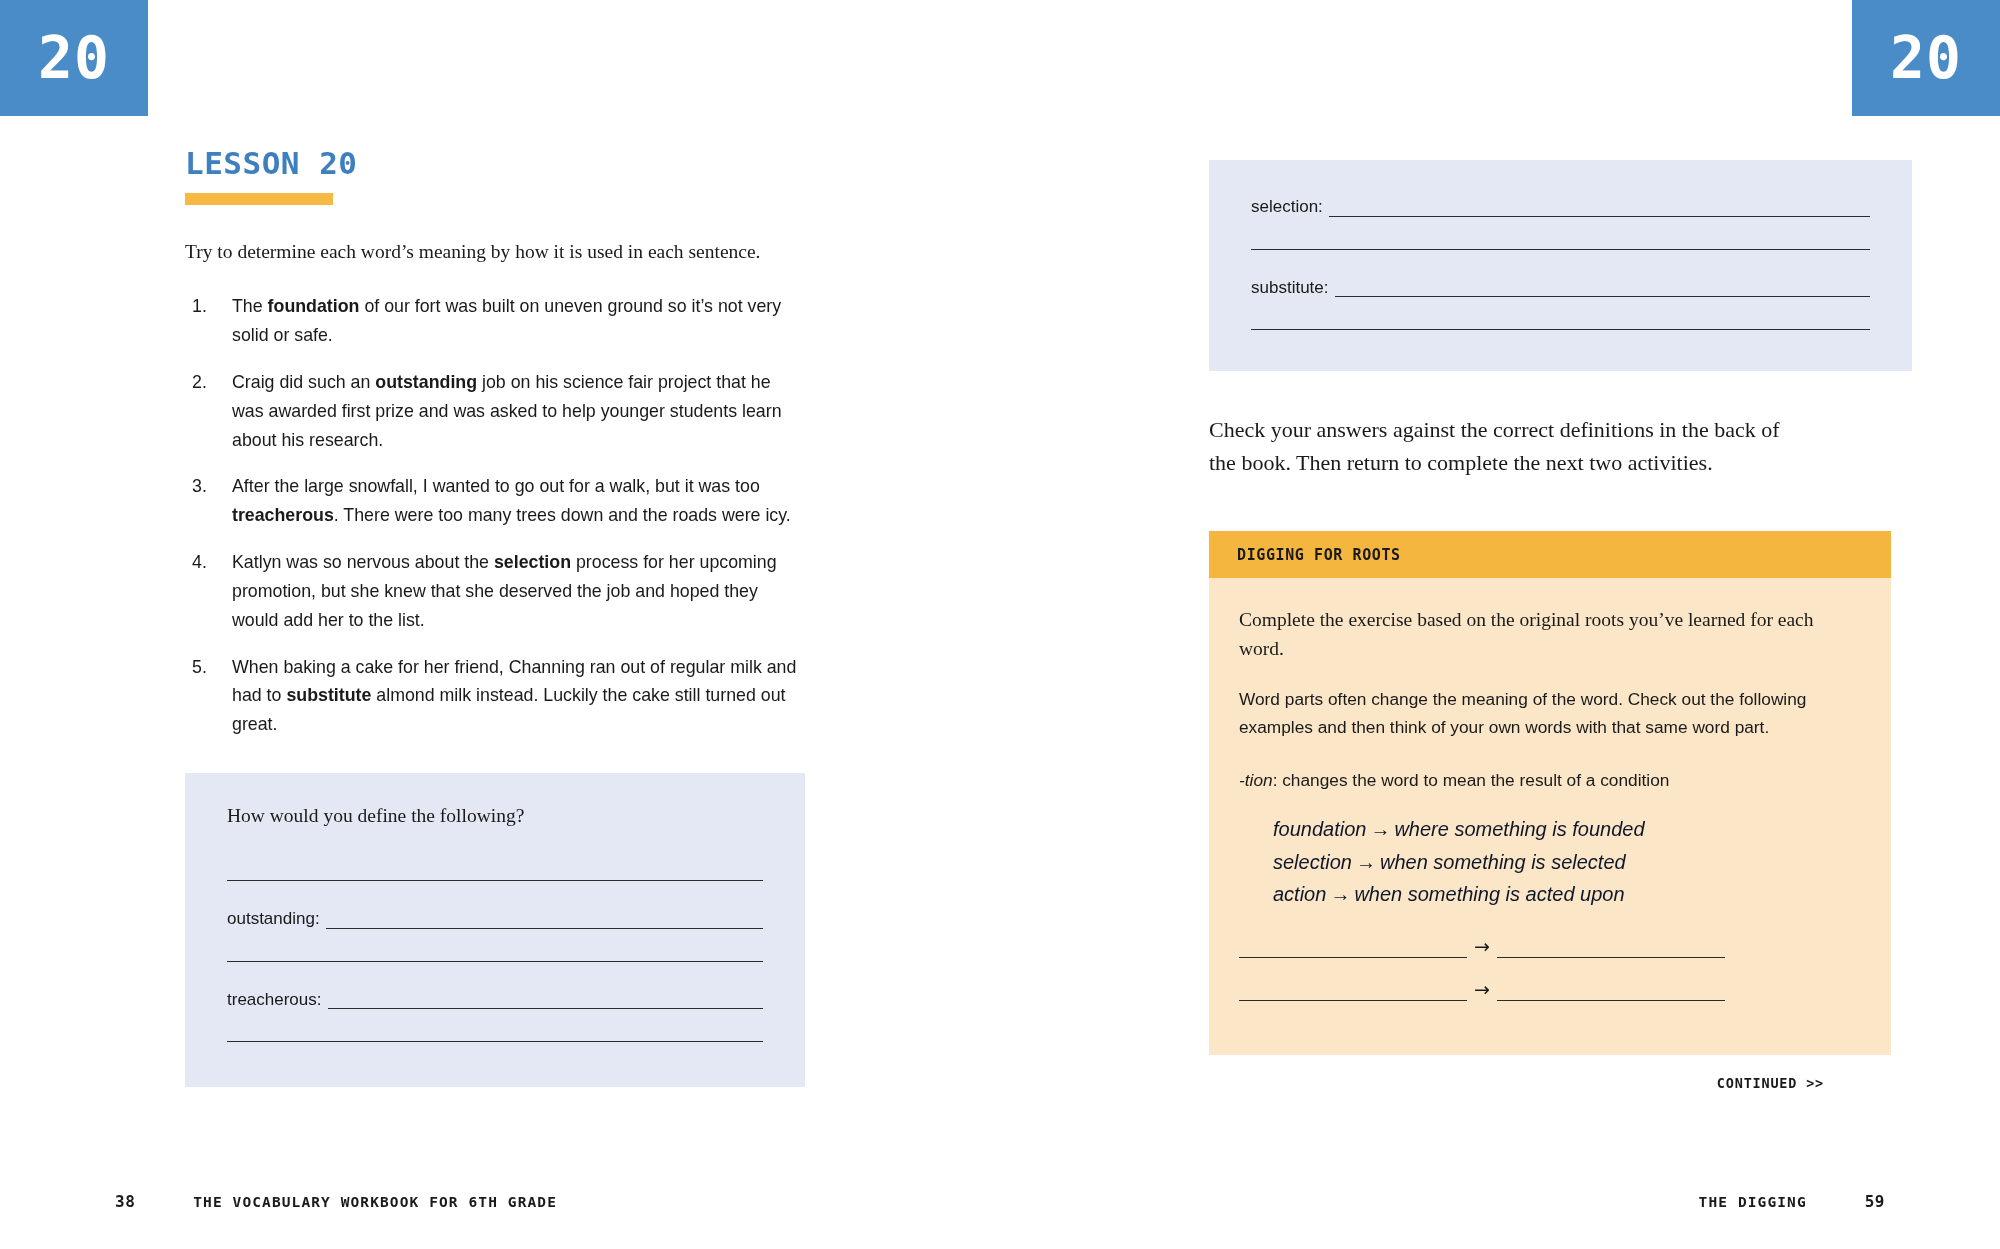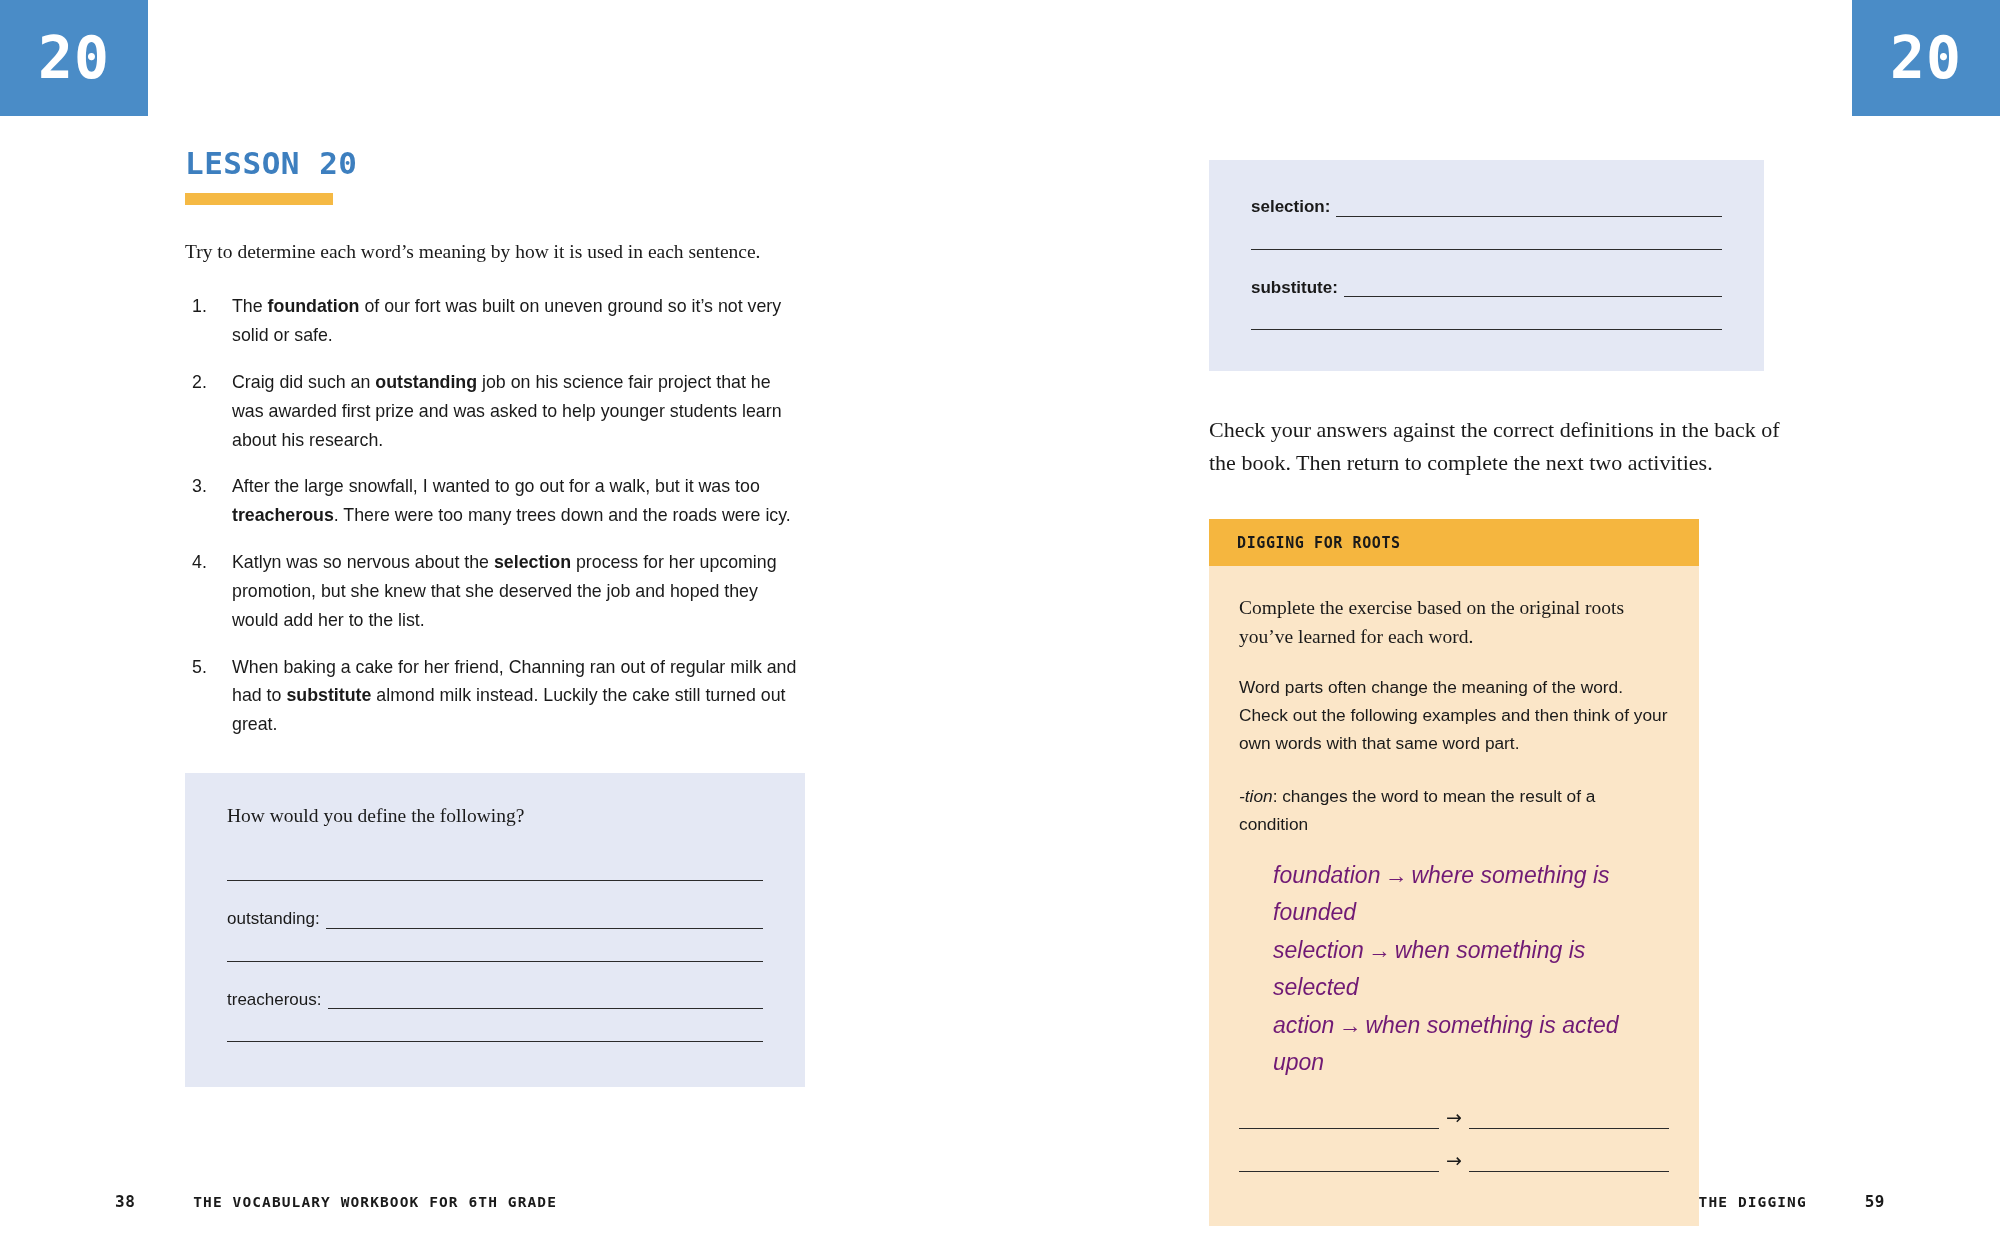--- a/index.html
+++ b/index.html
@@ -115,23 +115,22 @@
   .box-blue {
     background: #e4e8f4;
     padding: 32px 42px 40px 42px;
   }
   .box-blue.left-box {
     margin-top: 34px;
     width: 620px;
     min-height: 258px;
   }
   .box-blue.right-box {
-    width: 555px;
+    width: 703px;
     padding: 38px 42px 36px 42px;
-    font-weight: bold;
   }
 
   .box-prompt {
     font-family: "Liberation Serif", serif;
     font-size: 19.5px;
     color: #1a1a1a;
     margin-bottom: 26px;
   }
 
   .fill-row {
@@ -159,21 +158,21 @@
   
   .check-p {
     margin-top: 42px;
     font-family: "Liberation Serif", serif;
     font-size: 22px;
     line-height: 1.5;
     color: #1a1a1a;
     width: 600px;
   }
 
-  .roots-card { margin-top: 40px; width: 490px; }
+  .roots-card { margin-top: 52px; width: 682px; }
   .roots-header {
     background: #f5b63f;
     padding: 15px 28px 14px 28px;
     font-family: "DejaVu Sans Mono", monospace;
     font-size: 15px;
     font-weight: bold;
     letter-spacing: 0.6px;
     color: #1a1a1a;
   }
   .roots-body {
@@ -199,23 +198,23 @@
     line-height: 1.6;
     color: #1a1a1a;
     margin-top: 26px;
   }
   .roots-rule i { font-style: italic; }
 
   .examples { margin-top: 18px; padding-left: 34px; }
   .example-line {
     font-family: "Liberation Sans", sans-serif;
     font-style: italic;
-    font-size: 23px;
+    font-size: 20px;
     line-height: 1.63;
-    color: #701a75;
+    color: #0f172a;
   }
   .arrow { font-style: normal; padding: 0 4px; }
 
   .blank-pairs { margin-top: 26px; }
   .blank-pair {
     display: flex;
     align-items: flex-end;
     margin-bottom: 22px;
   }
   .bp-line { width: 228px; border-bottom: 1.4px solid #2b2b2b; height: 1px; }

